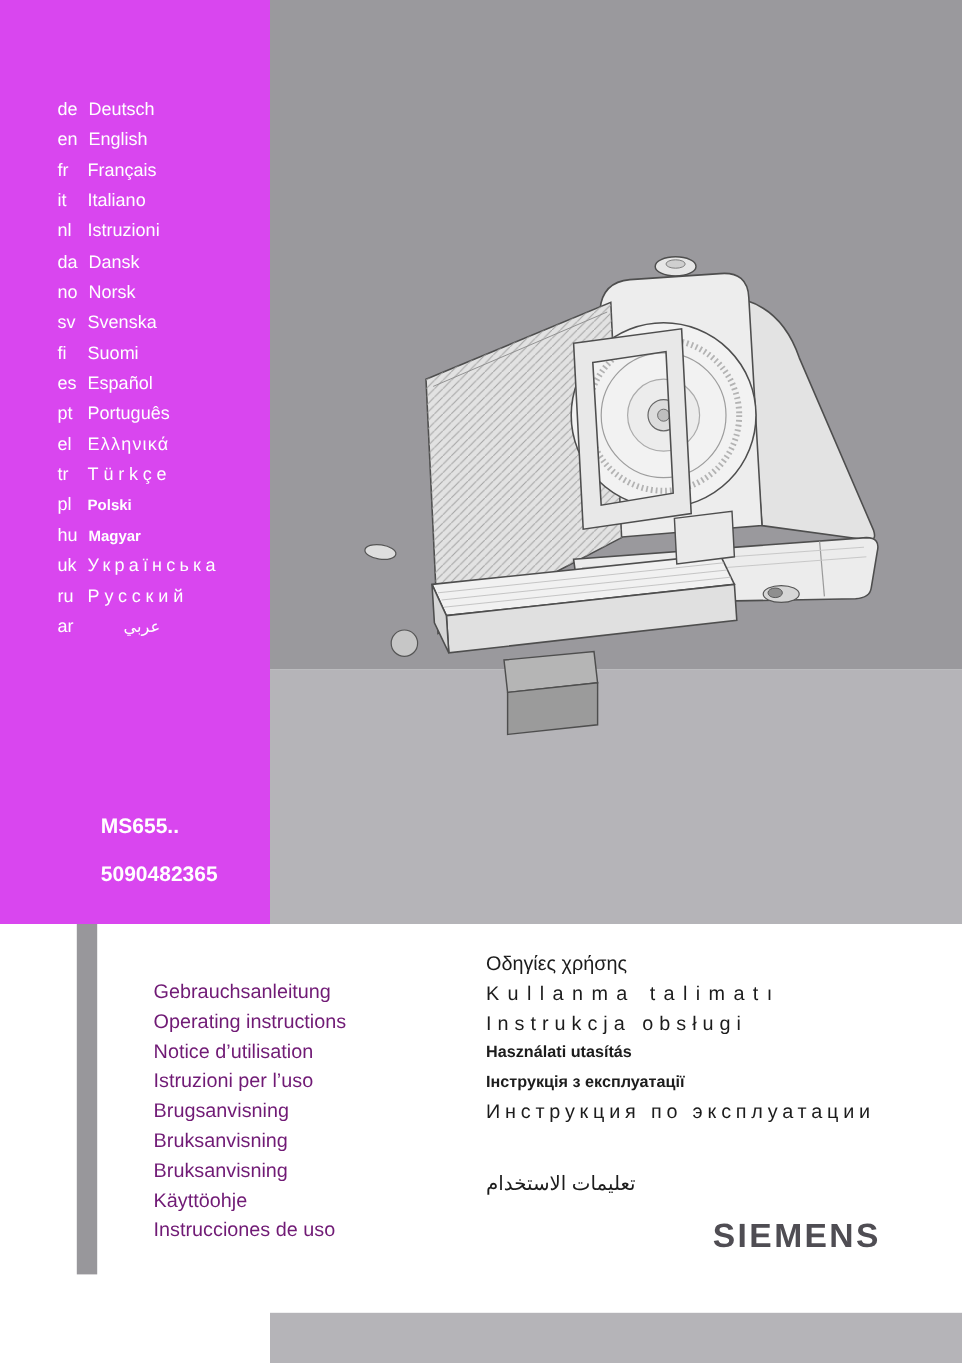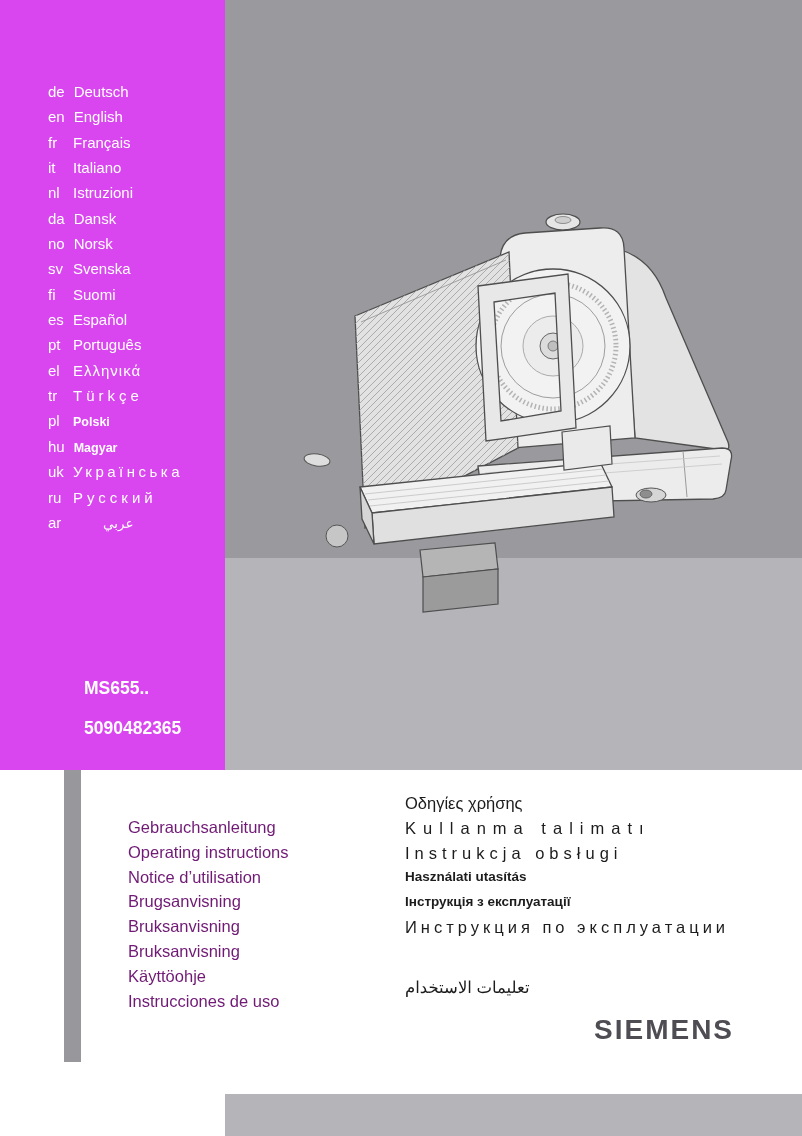--- a/index.html
+++ b/index.html
@@ -153,20 +153,21 @@
     <g>
       <path d="M 135,352 L 210,345 L 213,371 L 138,379 Z" fill="#b5b5b5" stroke="#4e4e4e" stroke-width="1.2"></path>
       <path d="M 138,379 L 213,371 L 213,406 L 138,414 Z" fill="#9b9b9b" stroke="#4e4e4e" stroke-width="1.2"></path>
     </g>
   </svg>
 
   <div class="titles-left">
     <div class="title-line">Gebrauchsanleitung</div>
     <div class="title-line">Operating instructions</div>
     <div class="title-line">Notice d’utilisation</div>
+    <div class="title-line">Istruzioni per l’uso</div>
     <div class="title-line">Brugsanvisning</div>
     <div class="title-line">Bruksanvisning</div>
     <div class="title-line">Bruksanvisning</div>
     <div class="title-line">Käyttöohje</div>
     <div class="title-line">Instrucciones de uso</div>
   </div>
 
   <div class="titles-right">
     <div class="title-line">Οδηγίες χρήσης</div>
     <div class="title-line">Kullanma talimatı</div>

